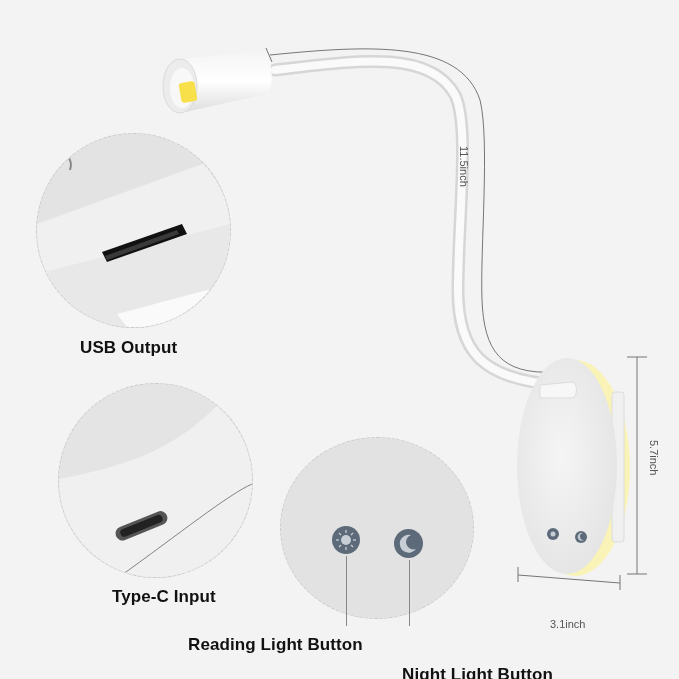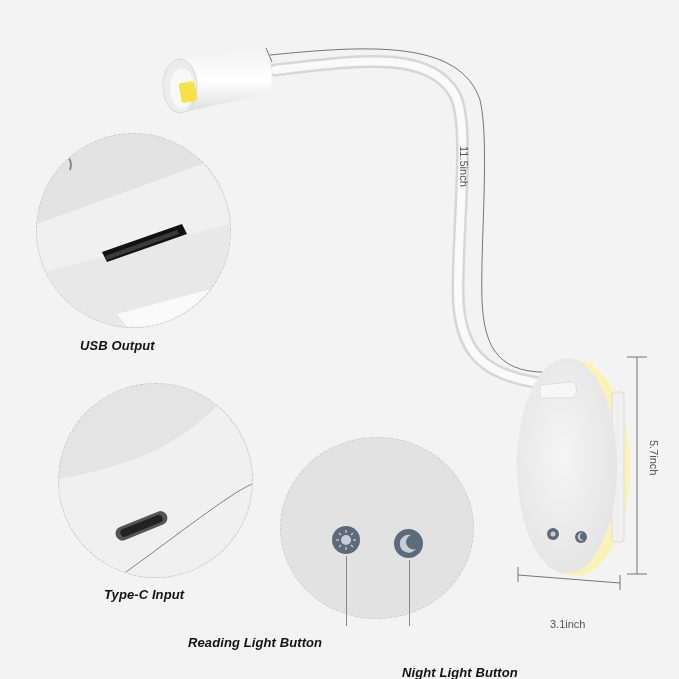--- a/index.html
+++ b/index.html
@@ -3,22 +3,22 @@
 <meta charset="utf-8">
 <style>
   html, body { margin: 0; padding: 0; }
   body {
     width: 679px; height: 679px; position: relative; overflow: hidden;
     background: #f3f3f3;
     font-family: "Liberation Sans", sans-serif;
   }
   .abs { position: absolute; }
   .label {
-    position: absolute; color: #111; font-weight: bold; font-size: 13px;
-    white-space: nowrap; letter-spacing: 0.1px; font-style: italic;
+    position: absolute; color: #111; font-weight: bold; font-size: 17px;
+    white-space: nowrap; letter-spacing: 0.1px;
   }
   .dim-text { position: absolute; color: #555; font-size: 11px; white-space: nowrap; }
   .circle {
     position: absolute; border-radius: 50%; overflow: hidden;
     background: #e2e2e2; border: 1px dashed #c9c9c9;
   }
   svg { display: block; }
 </style>
 </head>
 <body>
@@ -94,21 +94,21 @@
 
 <div class="circle" style="left:58px;top:383px;width:193px;height:193px;">
   <svg width="193" height="193" viewBox="0 0 193 193">
     <rect width="193" height="193" fill="#e4e4e4"></rect>
     <path d="M0 95 C 80 80, 120 60, 160 20 L 193 20 L 193 193 L 0 193 Z" fill="#f0f0f0"></path>
     <path d="M60 193 C 120 150, 170 110, 193 100" stroke="#666" stroke-width="0.8" fill="none"></path>
     <rect x="55" y="135" width="55" height="14" rx="7" fill="#555" transform="rotate(-22 82 142)"></rect>
     <rect x="60" y="138" width="45" height="8" rx="4" fill="#222" transform="rotate(-22 82 142)"></rect>
   </svg>
 </div>
-<div class="label" style="left:104px;top:587px;">Type-C Input</div>
+<div class="label" style="left:112px;top:587px;">Type-C Input</div>
 
 <div class="circle" style="left:280px;top:437px;width:192px;height:180px;">
   <svg width="192" height="180" viewBox="0 0 192 180">
     <rect width="192" height="180" fill="#e2e2e2"></rect>
   </svg>
 </div>
 
 <div class="abs" style="left:332px;top:526px;width:28px;height:28px;">
   <svg width="28" height="28" viewBox="0 0 28 28">
     <circle cx="14" cy="14" r="14" fill="#5d6a7a"></circle>

